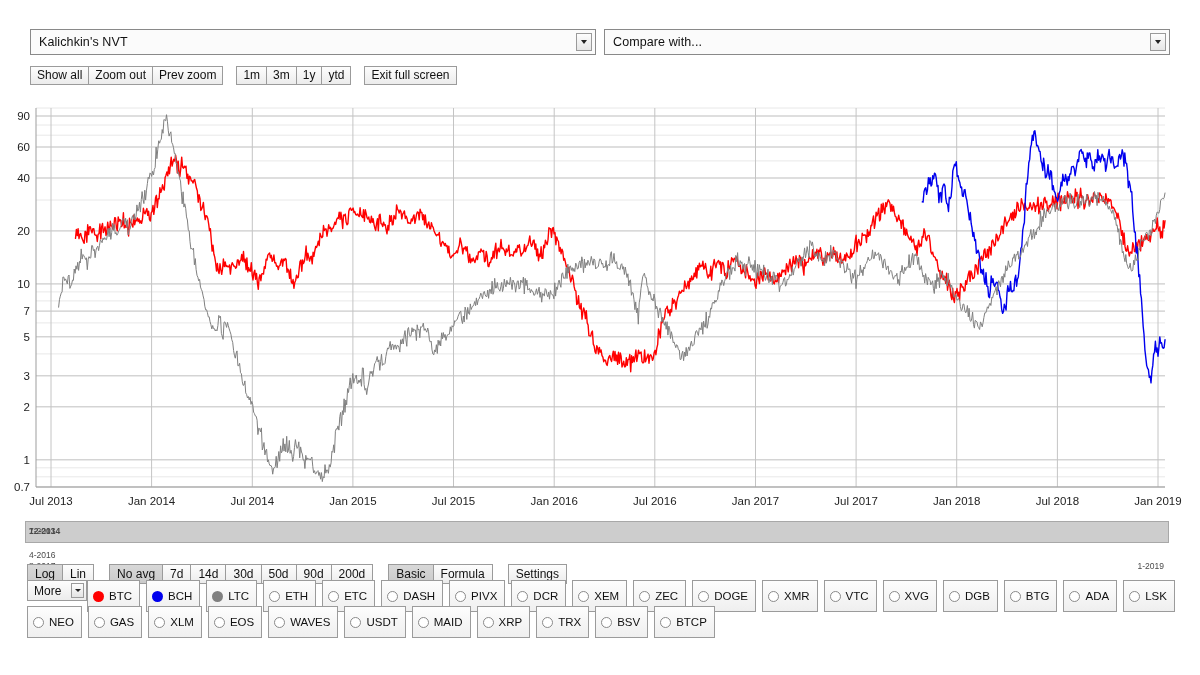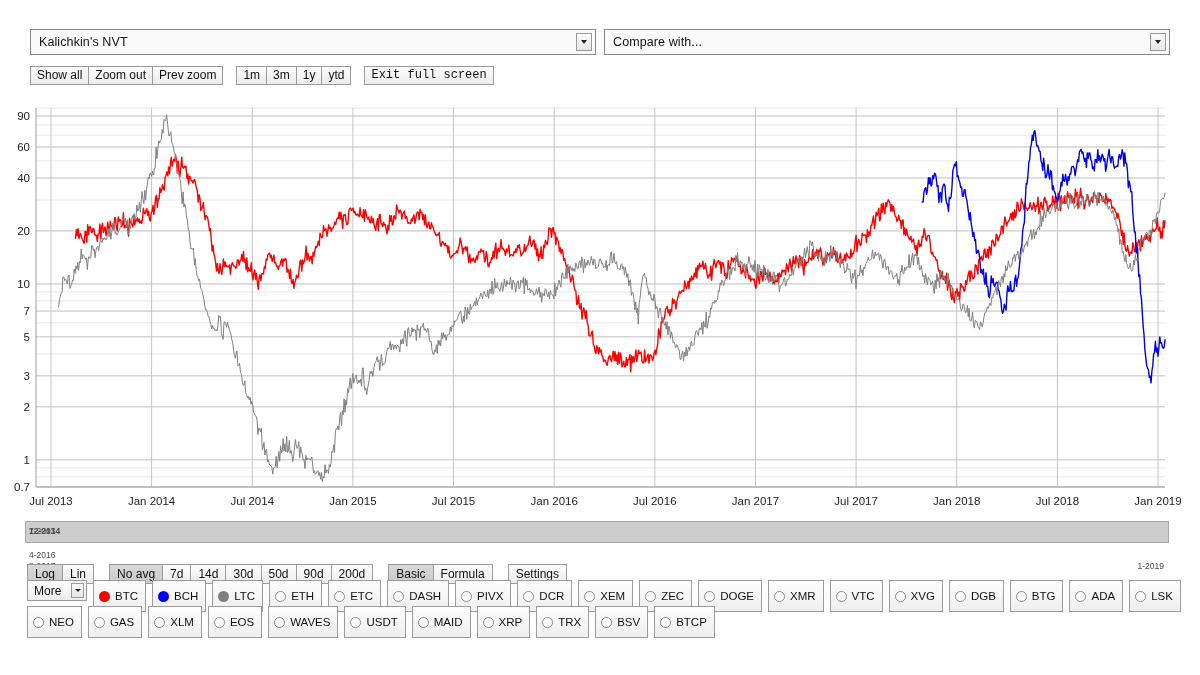--- a/index.html
+++ b/index.html
@@ -79,21 +79,21 @@
     background: linear-gradient(#fdfdfd, #ececec);
     border: 1px solid #9b9b9b;
     box-sizing: border-box;
     height: 19px;
     line-height: 17px;
     padding: 0 6px;
     margin-right: -1px;
     white-space: nowrap;
     cursor: default;
   }
-  .btn-group.standalone .btn { margin-right: 12px; font-family: Liberation Mono, monospace; }
+  .btn-group.standalone .btn { margin-right: 12px; }
 
   
   .chart-wrap {
     position: absolute;
     top: 100px;
     left: 0px;
     width: 1200px;
     height: 415px;
   }
   .chart-svg { display: block; }
@@ -132,21 +132,21 @@
   }
 
   
   .ctl-row {
     position: absolute;
     left: 27px;
     display: flex;
     align-items: flex-start;
   }
   .ctl-row.r1 { top: 564px; gap: 16px; }
-  .ctl-row.r2 { top: 580px; gap: 6px; flex-wrap: nowrap; }
+  .ctl-row.r2 { top: 580px; flex-wrap: nowrap; }
   .ctl-row.r3 { top: 606px; gap: 6px; }
 
   .cbtn {
     font-size: 12px;
     color: #111;
     background: linear-gradient(#fdfdfd, #ececec);
     border: 1px solid #9b9b9b;
     box-sizing: border-box;
     height: 20px;
     line-height: 18px;

